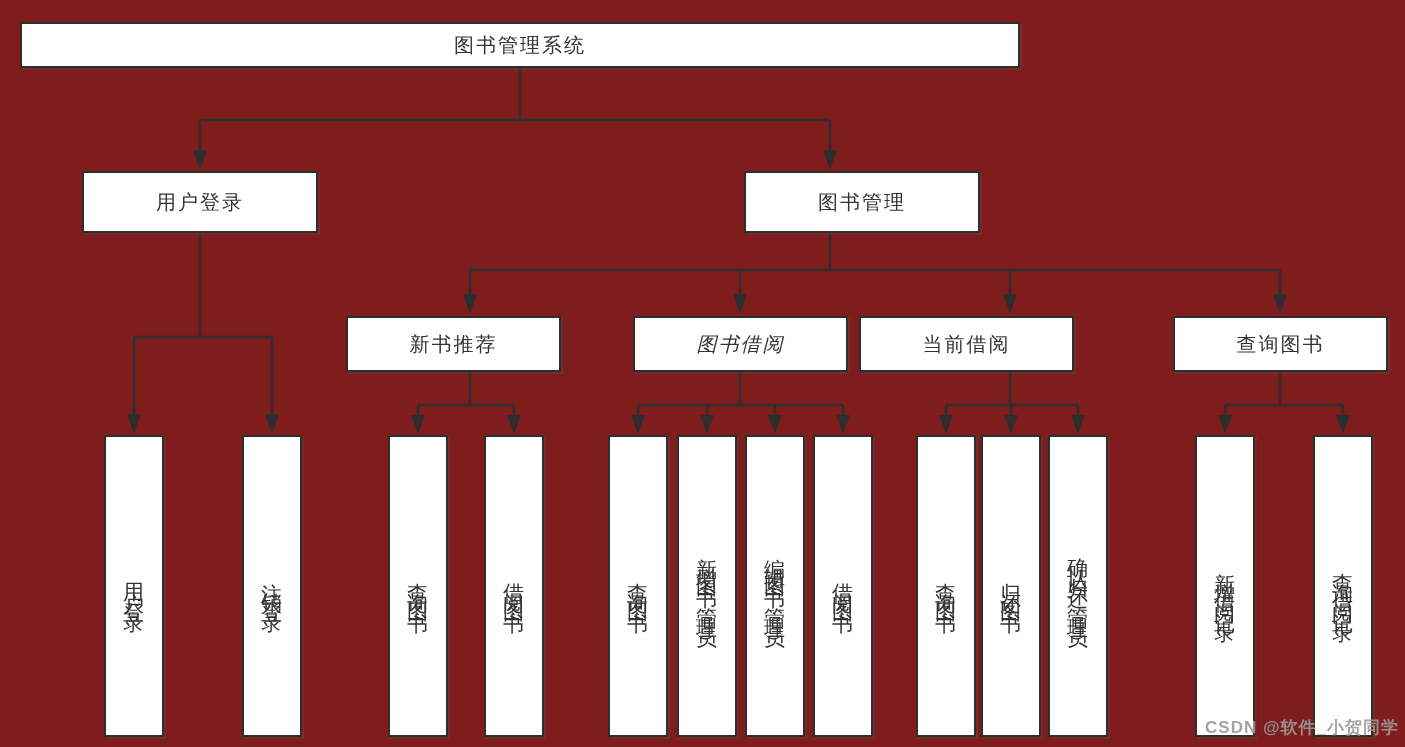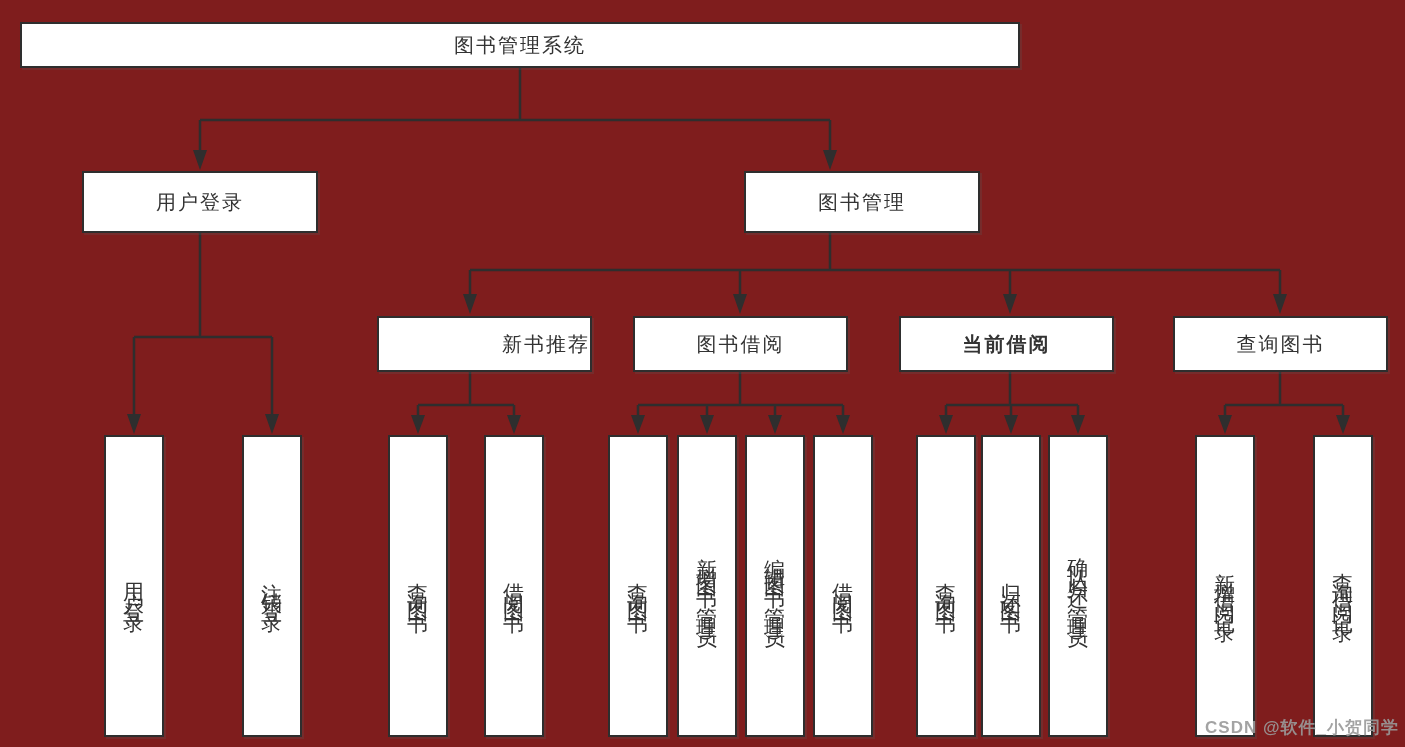--- a/index.html
+++ b/index.html
@@ -88,27 +88,27 @@
     <span class="hlabel">图书管理系统</span>
   </div>
 
   <div class="box lvl2" style="left:82px;">
     <span class="hlabel">用户登录</span>
   </div>
   <div class="box lvl2" style="left:712px;margin-left:32px;">
     <span class="hlabel">图书管理</span>
   </div>
 
-  <div class="box lvl3" style="left:377px;justify-content:flex-end;">
+  <div class="box lvl3" style="left:346px;">
     <span class="hlabel">新书推荐</span>
   </div>
-  <div class="box lvl3" style="left:633px;">
+  <div class="box lvl3" style="left:633px;font-style:italic;">
     <span class="hlabel">图书借阅</span>
   </div>
-  <div class="box lvl3" style="left:899px;font-weight:bold;">
+  <div class="box lvl3" style="left:859px;">
     <span class="hlabel">当前借阅</span>
   </div>
   <div class="box lvl3" style="left:1173px;">
     <span class="hlabel">查询图书</span>
   </div>
 
   <div class="box leaf" style="left:104px;">
     <span class="vtext">用户登录</span>
   </div>
   <div class="box leaf" style="left:242px;">

